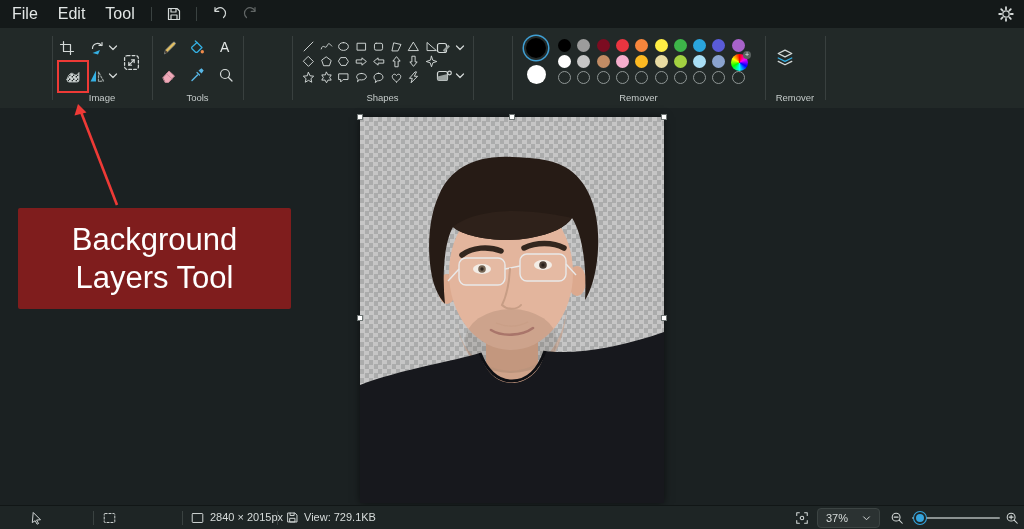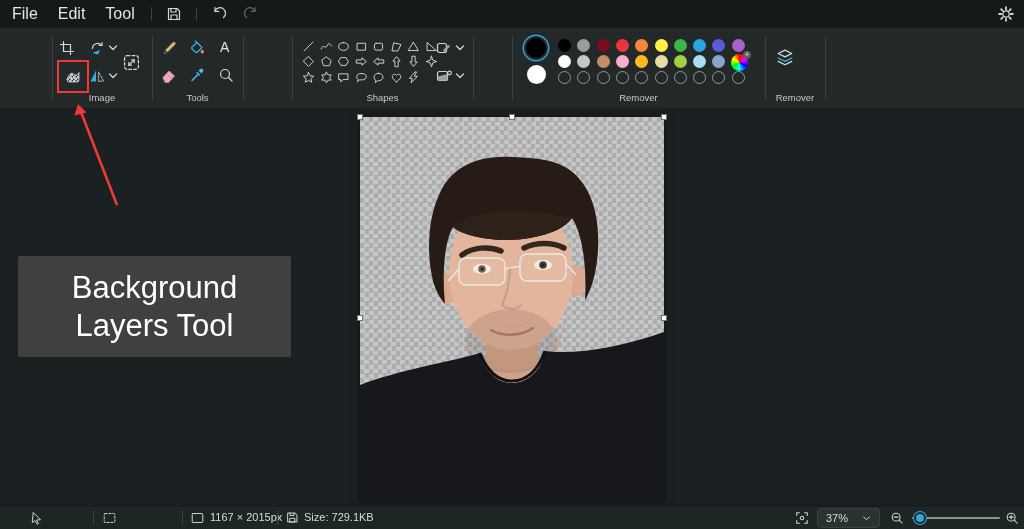--- a/index.html
+++ b/index.html
@@ -425,45 +425,45 @@
       <div class="handle" style="left:-3px;top:198px"></div>
       <div class="handle" style="left:301px;top:198px"></div>
     </div>
   </div>
 
   <div id="annot-highlight" style="border-color: rgb(238, 58, 54);"></div>
   <svg id="annot-arrow" viewBox="0 0 90 115" style="color: rgb(238, 58, 54);">
     <line x1="67" y1="109" x2="31" y2="16" stroke="currentColor" stroke-width="2.6"></line>
     <polygon points="28,8 36.5,16.5 24.5,19.5" fill="currentColor"></polygon>
   </svg>
-  <div id="annot-box" style="background: #404040; margin-top: 48px;">
+  <div id="annot-box" style="background: #7f1d1d;">
     <span>Background</span>
     <span>Layers Tool</span>
   </div>
 
   <div id="statusbar">
     <svg class="ic abs" style="left:30px;top:5px" width="14" height="14" viewBox="0 0 16 16">
       <path d="M4 2l8 8-4.5.3 2.3 4-1.7.8-2.2-4L3 13z" stroke-width="1.1"></path>
     </svg>
     <div class="sb-sep" style="left:93px"></div>
     <svg class="ic abs" style="left:103px;top:6px" width="13" height="12" viewBox="0 0 16 14">
       <rect x="1.5" y="1.5" width="13" height="11" rx="1" stroke-dasharray="2.6 2.2"></rect>
     </svg>
     <div class="sb-sep" style="left:182px"></div>
     <svg class="ic abs" style="left:191px;top:6px" width="13" height="12" viewBox="0 0 16 14">
       <rect x="1.5" y="1.5" width="13" height="11" rx="1"></rect>
     </svg>
-    <span class="sb-text" style="left:210px">1167 × 2015px</span>
+    <span class="sb-text" style="left:210px">2840 × 2015px</span>
     <div class="sb-sep" style="left:277px"></div>
     <svg class="ic abs" style="left:286px;top:5px" width="13" height="13" viewBox="0 0 16 16">
       <path d="M2.5 2.5h8.5l2.5 2.5v8.5h-11z"></path>
         <path d="M5 2.5v3h5v-3"></path>
         <rect x="5" y="9" width="6" height="4.5"></rect>
     </svg>
-    <span class="sb-text" style="left:304px">Size: 729.1KB</span>
+    <span class="sb-text" style="left:304px">View: 729.1KB</span>
 
     <svg class="ic abs" style="left:795px;top:5px" width="14" height="14" viewBox="0 0 16 16">
       <path d="M2 5V2h3M11 2h3v3M14 11v3h-3M5 14H2v-3"></path>
         <circle cx="8" cy="8" r="2"></circle>
     </svg>
     <div id="zoom-dd">
       <span>37%</span>
       <svg class="ic chev" viewBox="0 0 10 6" style="width:9px;height:5px">
           <path d="M1.5 1l3.5 3.5L8.5 1"></path>
         </svg>

